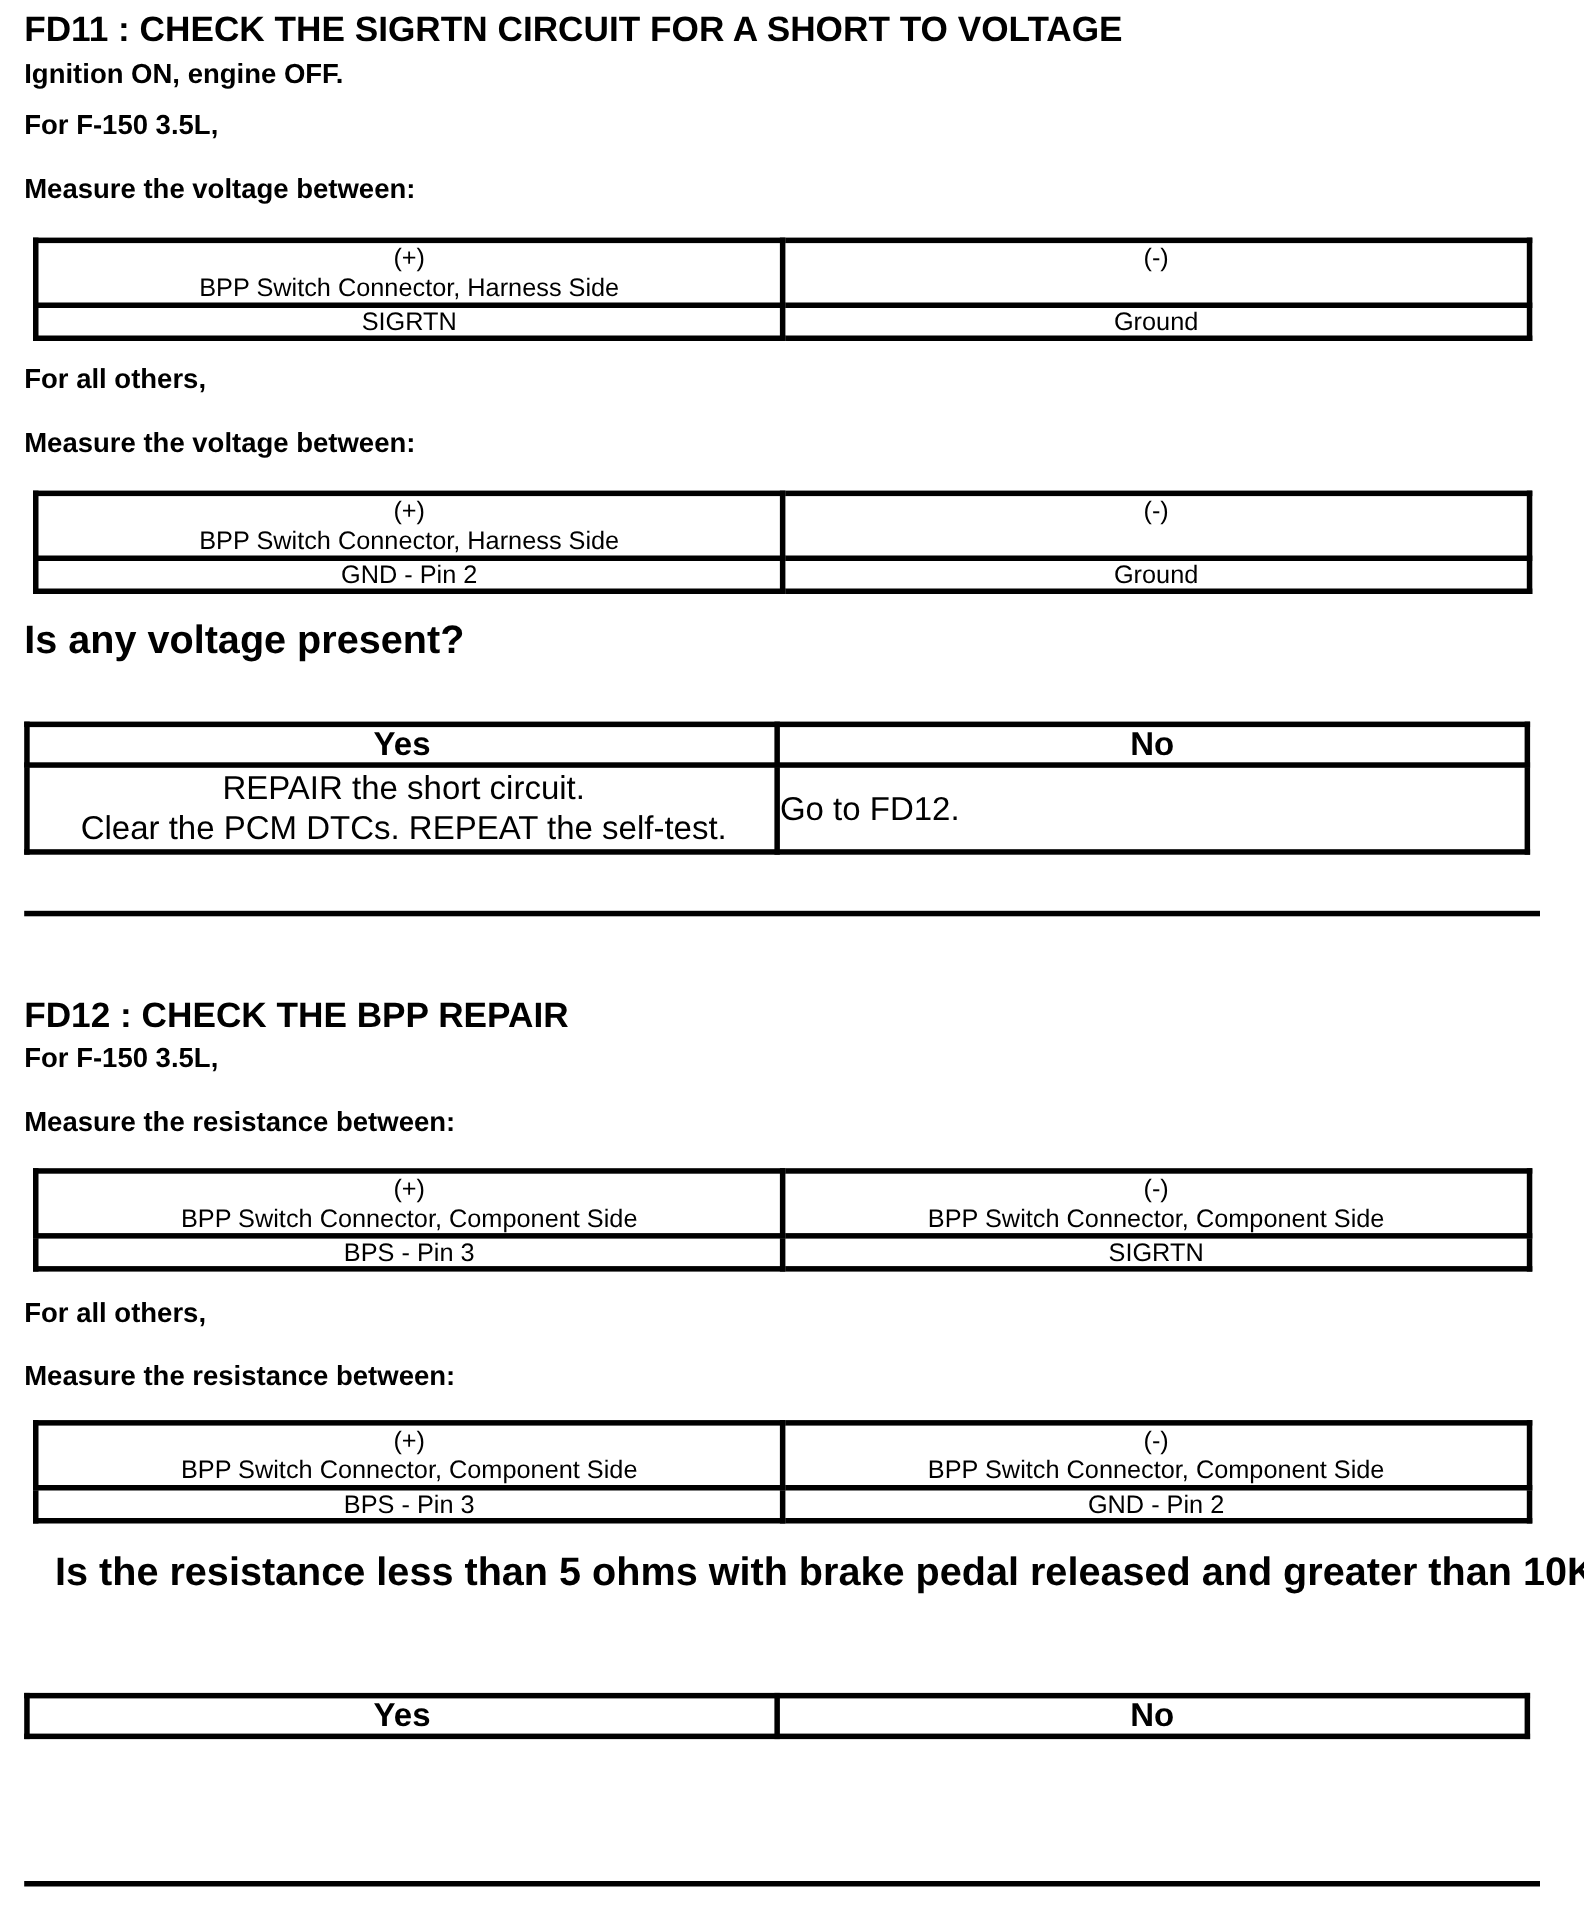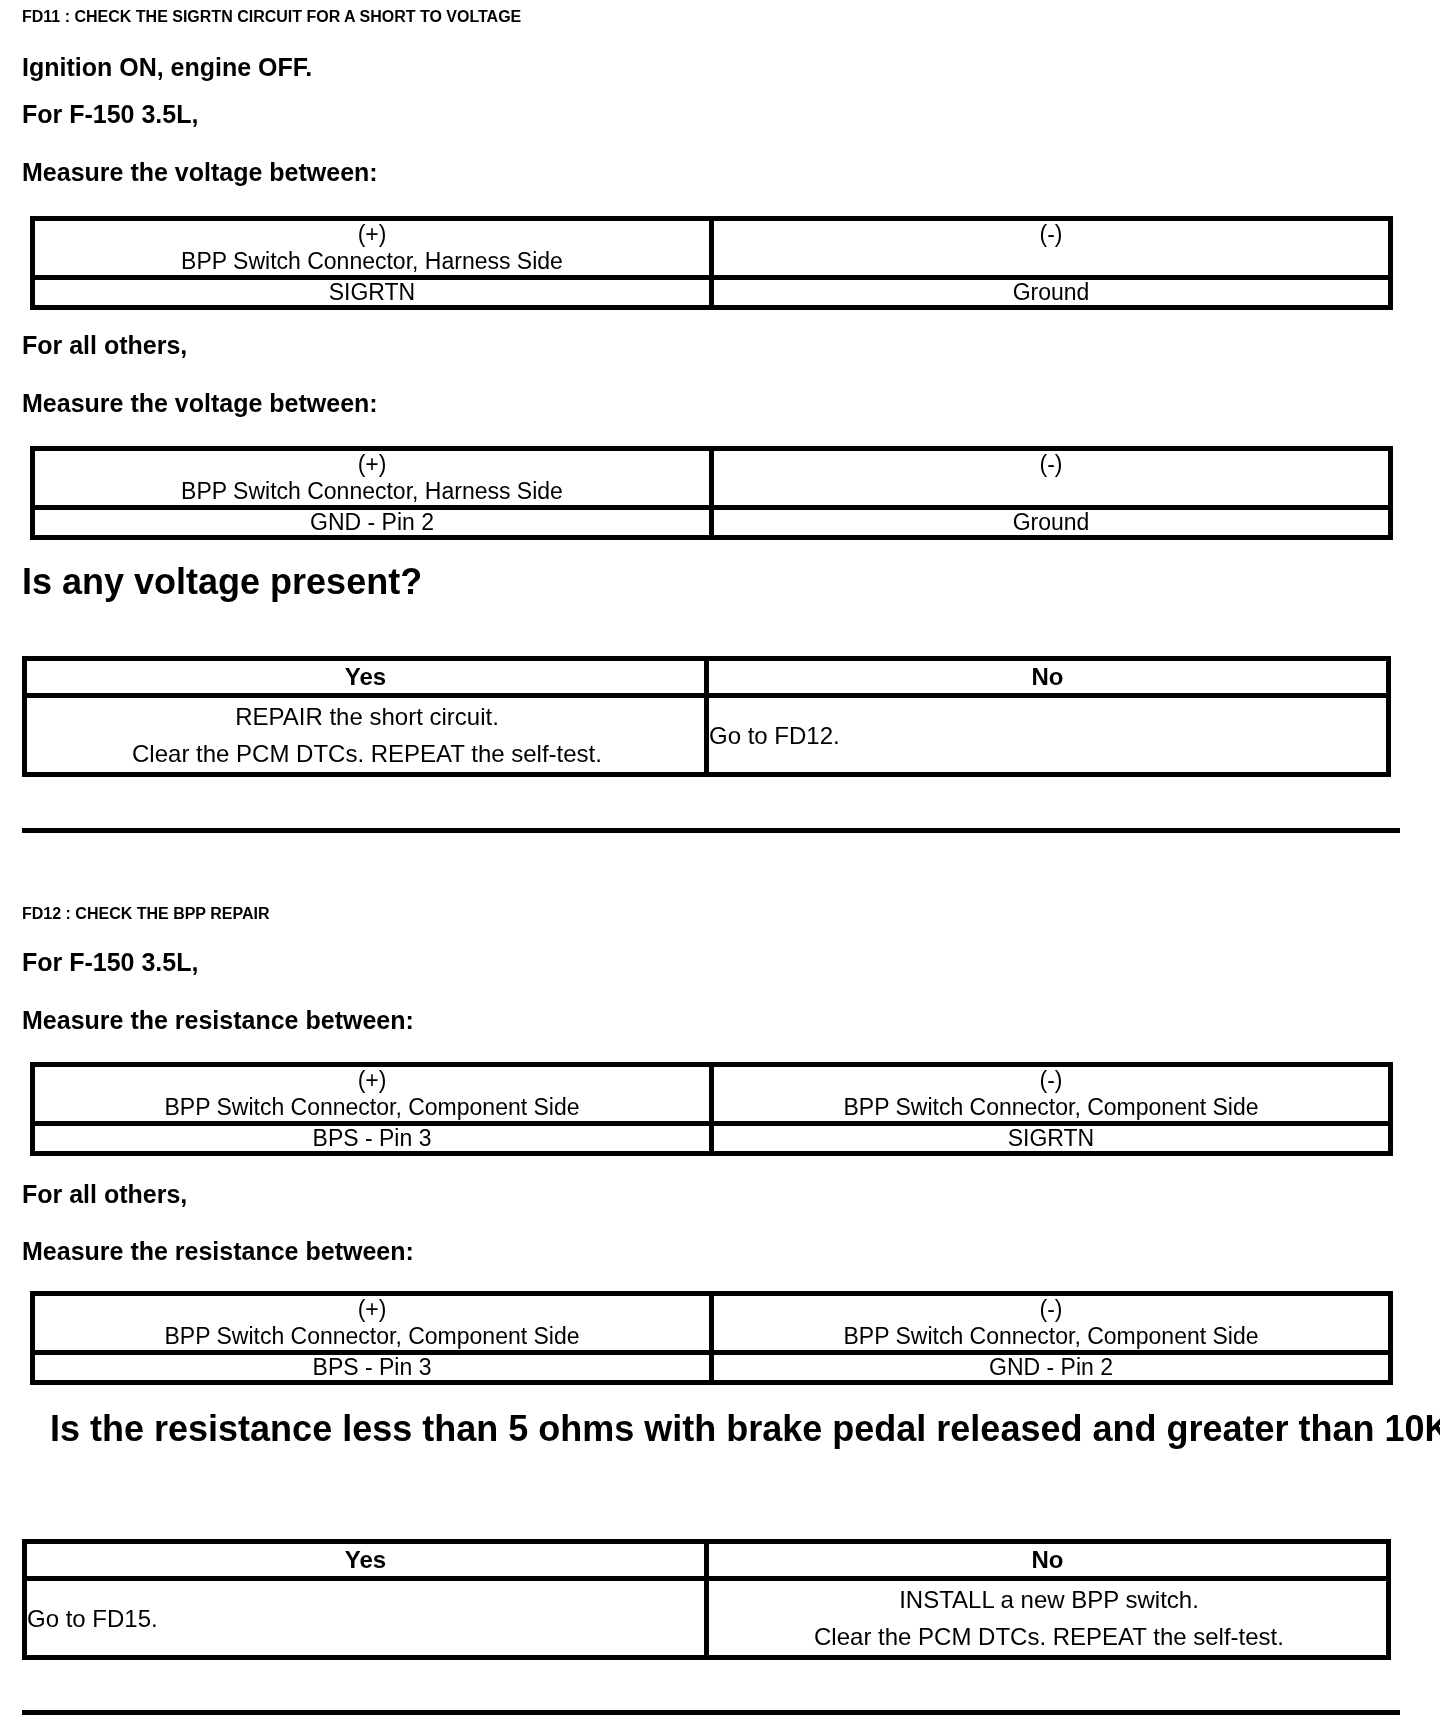--- a/index.html
+++ b/index.html
@@ -1,26 +1,26 @@
 <!DOCTYPE html>
 <html><head>
 <meta charset="utf-8">
 <style>
   html, body { margin:0; padding:0; background:#ffffff; }
   body { width:1440px; height:1732px; position:relative; overflow:hidden; color:#000; font-family:"Liberation Sans", sans-serif; }
   .abs { position:absolute; }
-  .title { font-weight:bold; font-size:16px; letter-spacing:0; white-space:nowrap; left:22px;text-align:center; }
+  .title { font-weight:bold; font-size:32px; letter-spacing:0; white-space:nowrap; left:22px;text-align:center; }
   .para { font-size:25px; white-space:nowrap; left:22px;font-weight:bold; }
   .question { font-weight:bold; font-size:36px; left:22px; line-height:37px; }
   table.meas { position:absolute; left:30px; width:1363px; border-collapse:collapse; table-layout:fixed; }
   table.meas td { border:5px solid #000; text-align:center; vertical-align:top; font-size:23px; line-height:27px; padding:0; }
   table.meas tr.head td { height:50px; }
   table.meas tr.val td { height:23px; line-height:25px; vertical-align:middle; }
   table.yn { position:absolute; left:22px; width:1369px; border-collapse:collapse; table-layout:fixed; }
-  table.yn td { border:5px solid #000; font-size:24px; padding:0; }
+  table.yn td { border:5px solid #000; font-size:30px; padding:0; }
   table.yn tr.head td { height:32px; text-align:center; font-weight:bold; vertical-align:middle; line-height:32px; }
   table.yn tr.body td { height:70px; vertical-align:middle; line-height:37px; }
   table.yn td.center { }
   table.yn td.left { text-align:center; padding-left:3px; }
   .sep { position:absolute; left:22px; width:1378px; height:5px; background:#000; }
 </style>
 </head>
 <body>
 
 <div class="abs title" style="top:8px;">FD11 : CHECK THE SIGRTN CIRCUIT FOR A SHORT TO VOLTAGE</div>
@@ -139,25 +139,16 @@
 <div class="abs question" style="top:1410px; width:1380px;margin-left:28px;">
   <div style="white-space:nowrap;">Is the resistance less than 5 ohms with brake pedal released and greater than 10K</div>
 </div>
 
 <table class="yn" style="top:1539px;">
   <tbody>
       <tr class="head">
     <td>Yes</td>
     <td>No</td>
   </tr>
-  <tr class="body">
-    <td class="center">
-      <div>Go to FD15.</div>
-    </td>
-    <td class="left">
-      <div>INSTALL a new BPP switch.</div>
-      <div>Clear the PCM DTCs. REPEAT the self-test.</div>
-    </td>
-  </tr>
 </tbody>
   </table>
 
 <div class="sep" style="top:1710px;"></div>
 
 </body></html>

